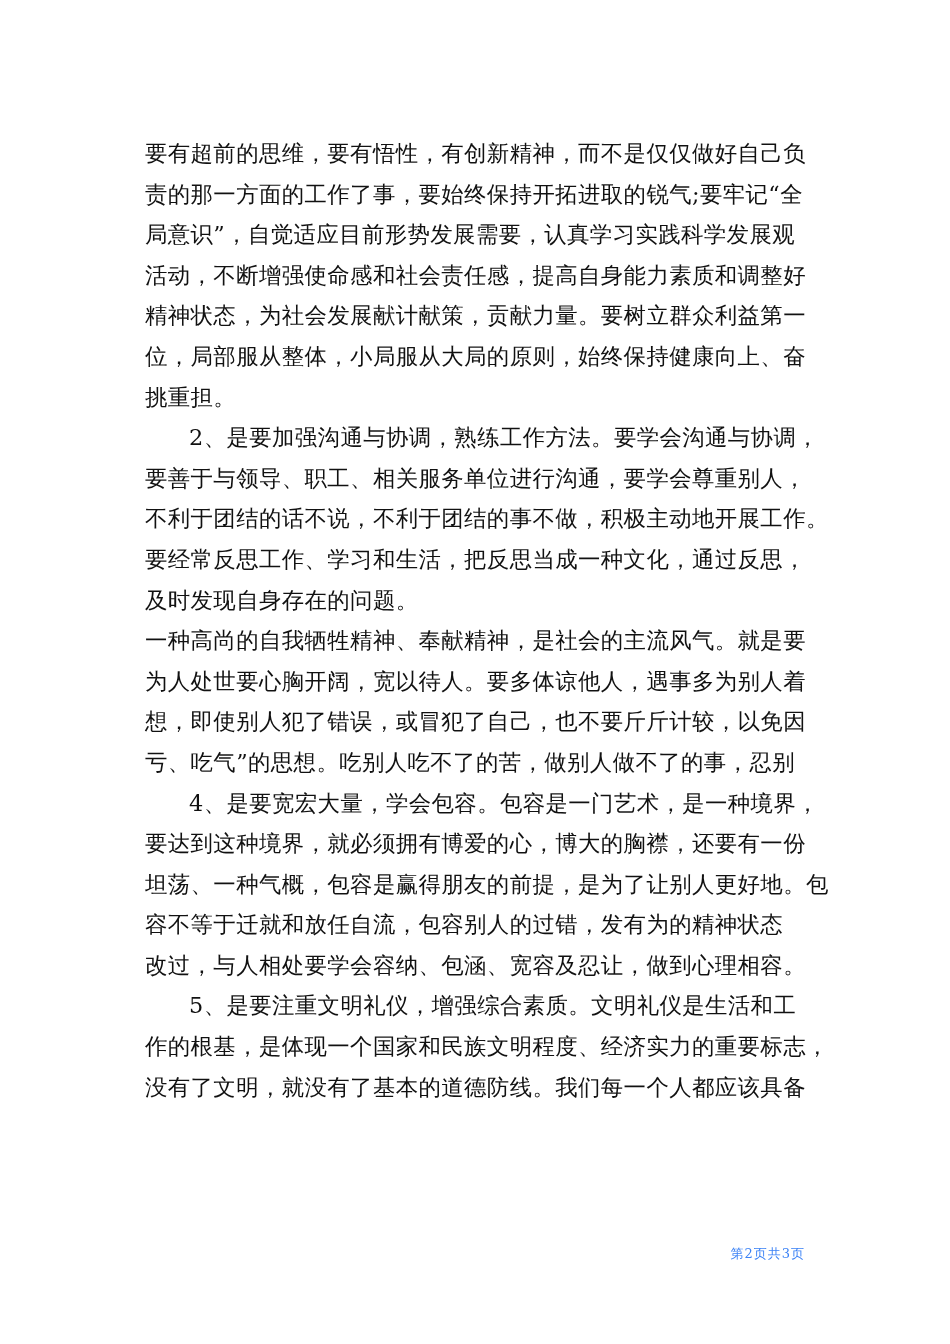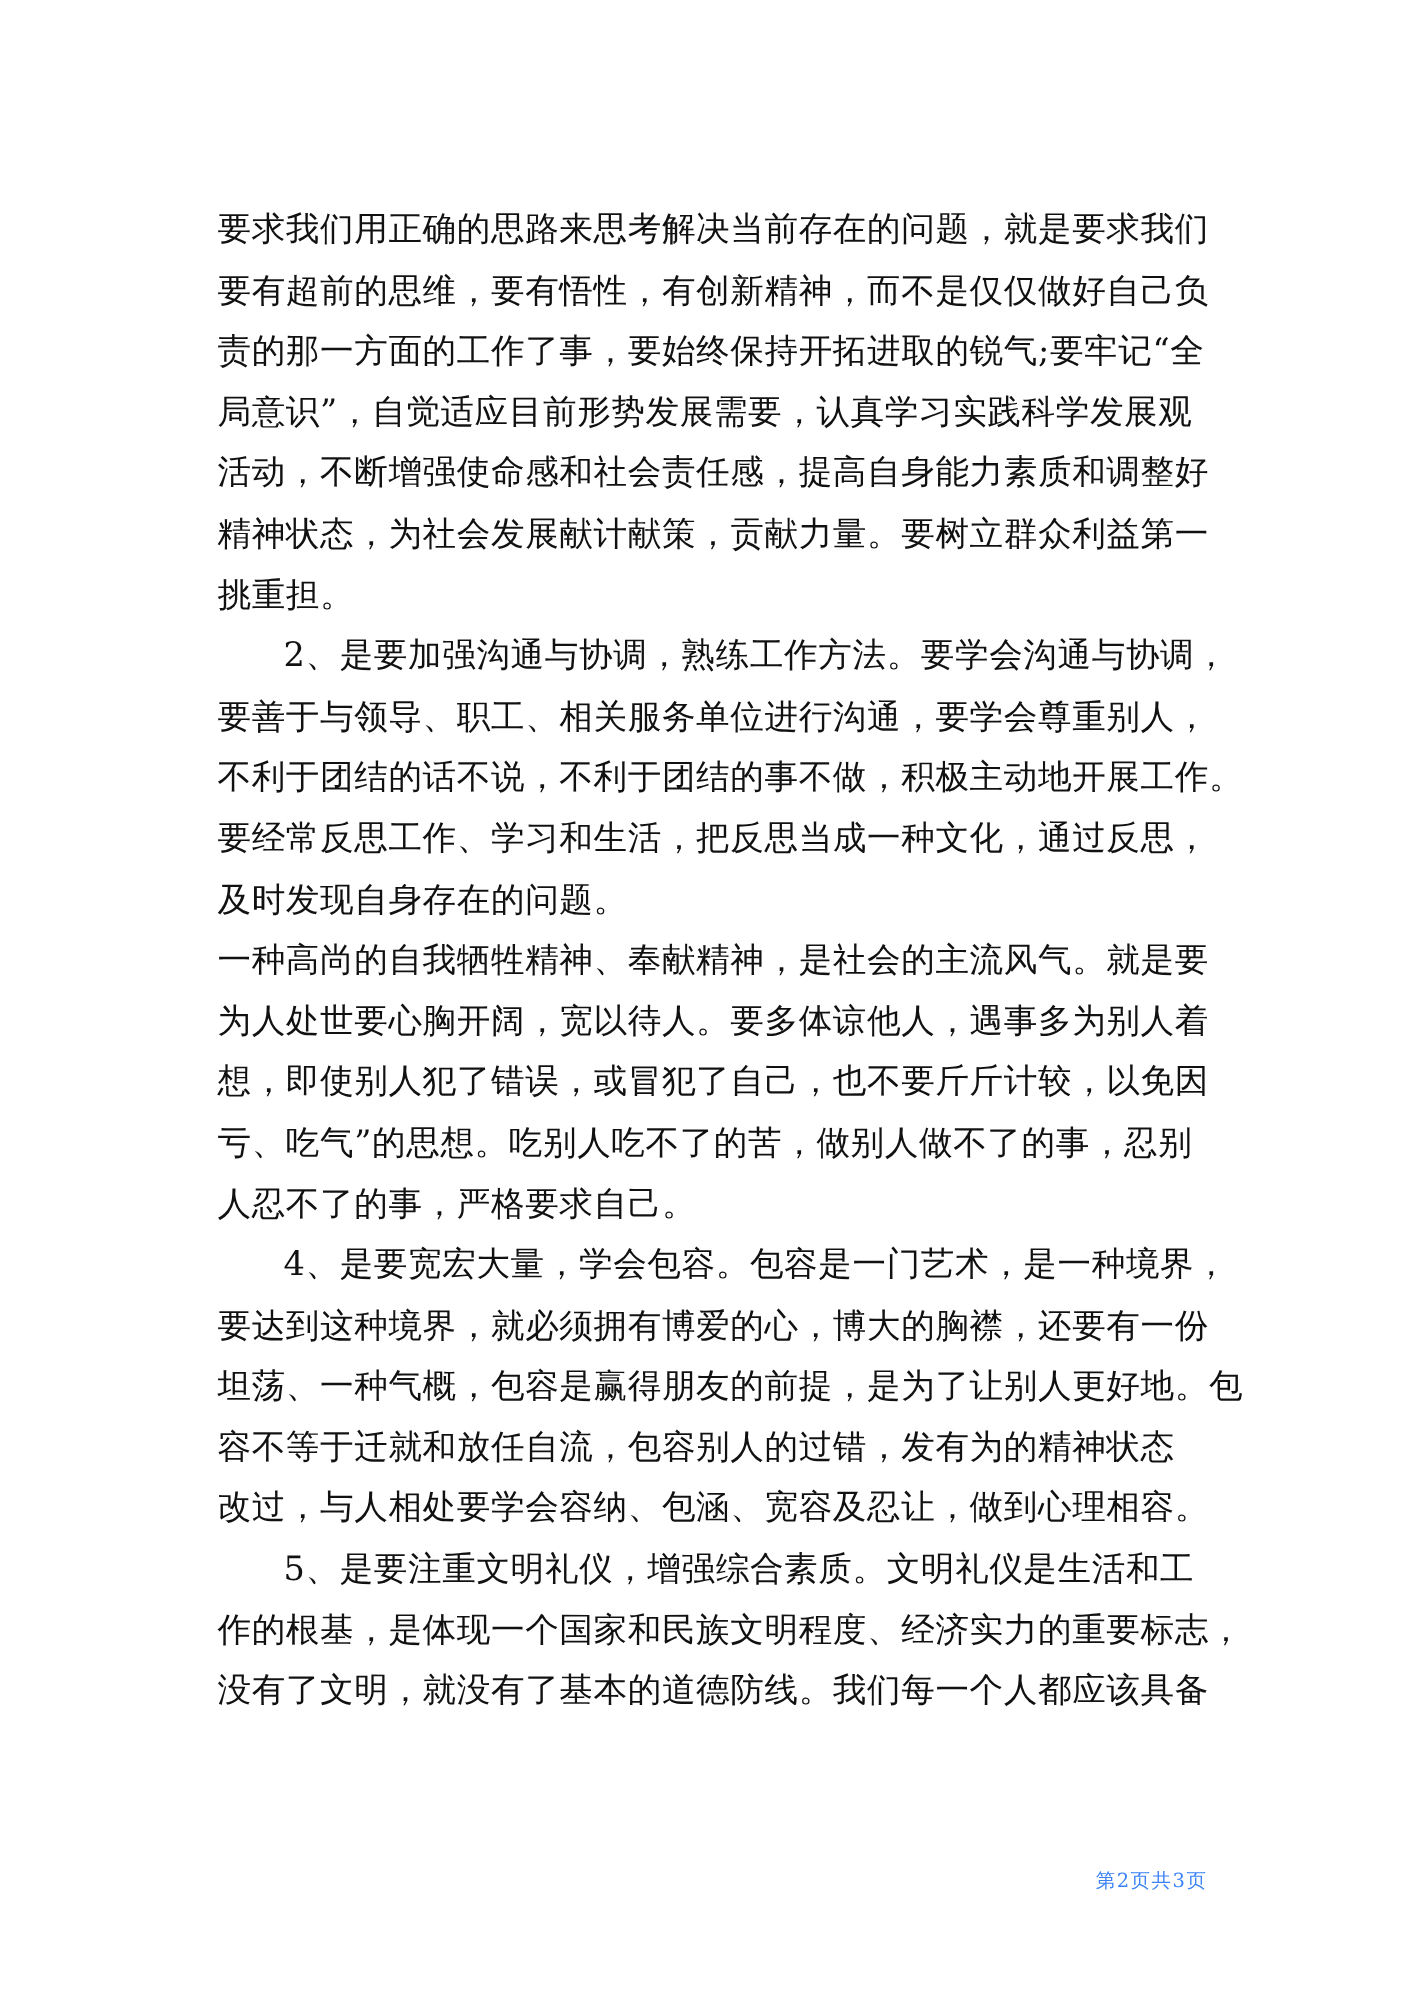--- a/index.html
+++ b/index.html
@@ -10,37 +10,36 @@
   .line { height:40.6px; line-height:40.6px; font-size:22.4px; white-space:nowrap;
           letter-spacing:0.4px; }
   .indent { padding-left:44px; }
   .footer { position:absolute; right:145px; top:1245px; font-size:13px; letter-spacing:1px; color:#3b82f6; }
 </style>
 </head>
 <body>
 
 <div class="page">
   <div class="body-text" id="body-text">
-      <div class="line">要求我们用正确的思路来思考解决当前存在的问题，就是要求我们</div>
       <div class="line">要有超前的思维，要有悟性，有创新精神，而不是仅仅做好自己负</div>
       <div class="line">责的那一方面的工作了事，要始终保持开拓进取的锐气;要牢记“全</div>
       <div class="line">局意识”，自觉适应目前形势发展需要，认真学习实践科学发展观</div>
       <div class="line">活动，不断增强使命感和社会责任感，提高自身能力素质和调整好</div>
       <div class="line">精神状态，为社会发展献计献策，贡献力量。要树立群众利益第一</div>
+      <div class="line">位，局部服从整体，小局服从大局的原则，始终保持健康向上、奋</div>
       <div class="line">挑重担。</div>
       <div class="line indent">2、是要加强沟通与协调，熟练工作方法。要学会沟通与协调，</div>
       <div class="line">要善于与领导、职工、相关服务单位进行沟通，要学会尊重别人，</div>
       <div class="line">不利于团结的话不说，不利于团结的事不做，积极主动地开展工作。</div>
       <div class="line">要经常反思工作、学习和生活，把反思当成一种文化，通过反思，</div>
       <div class="line">及时发现自身存在的问题。</div>
       <div class="line">一种高尚的自我牺牲精神、奉献精神，是社会的主流风气。就是要</div>
       <div class="line">为人处世要心胸开阔，宽以待人。要多体谅他人，遇事多为别人着</div>
       <div class="line">想，即使别人犯了错误，或冒犯了自己，也不要斤斤计较，以免因</div>
       <div class="line">亏、吃气”的思想。吃别人吃不了的苦，做别人做不了的事，忍别</div>
-      <div class="line">人忍不了的事，严格要求自己。</div>
       <div class="line indent">4、是要宽宏大量，学会包容。包容是一门艺术，是一种境界，</div>
       <div class="line">要达到这种境界，就必须拥有博爱的心，博大的胸襟，还要有一份</div>
       <div class="line">坦荡、一种气概，包容是赢得朋友的前提，是为了让别人更好地。包</div>
       <div class="line">容不等于迁就和放任自流，包容别人的过错，发有为的精神状态</div>
       <div class="line">改过，与人相处要学会容纳、包涵、宽容及忍让，做到心理相容。</div>
       <div class="line indent">5、是要注重文明礼仪，增强综合素质。文明礼仪是生活和工</div>
       <div class="line">作的根基，是体现一个国家和民族文明程度、经济实力的重要标志，</div>
       <div class="line">没有了文明，就没有了基本的道德防线。我们每一个人都应该具备</div>
     </div>
   <div class="footer">第2页共3页</div>

